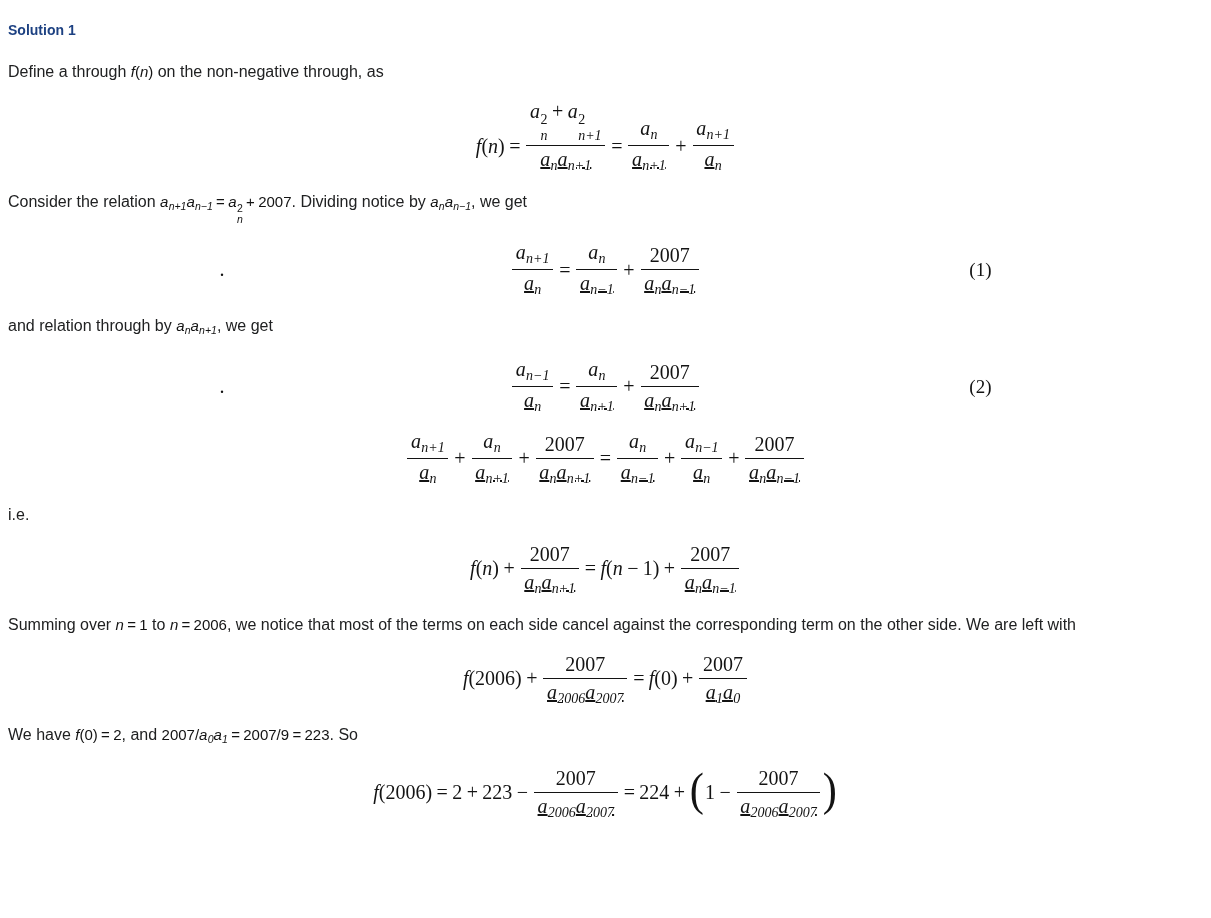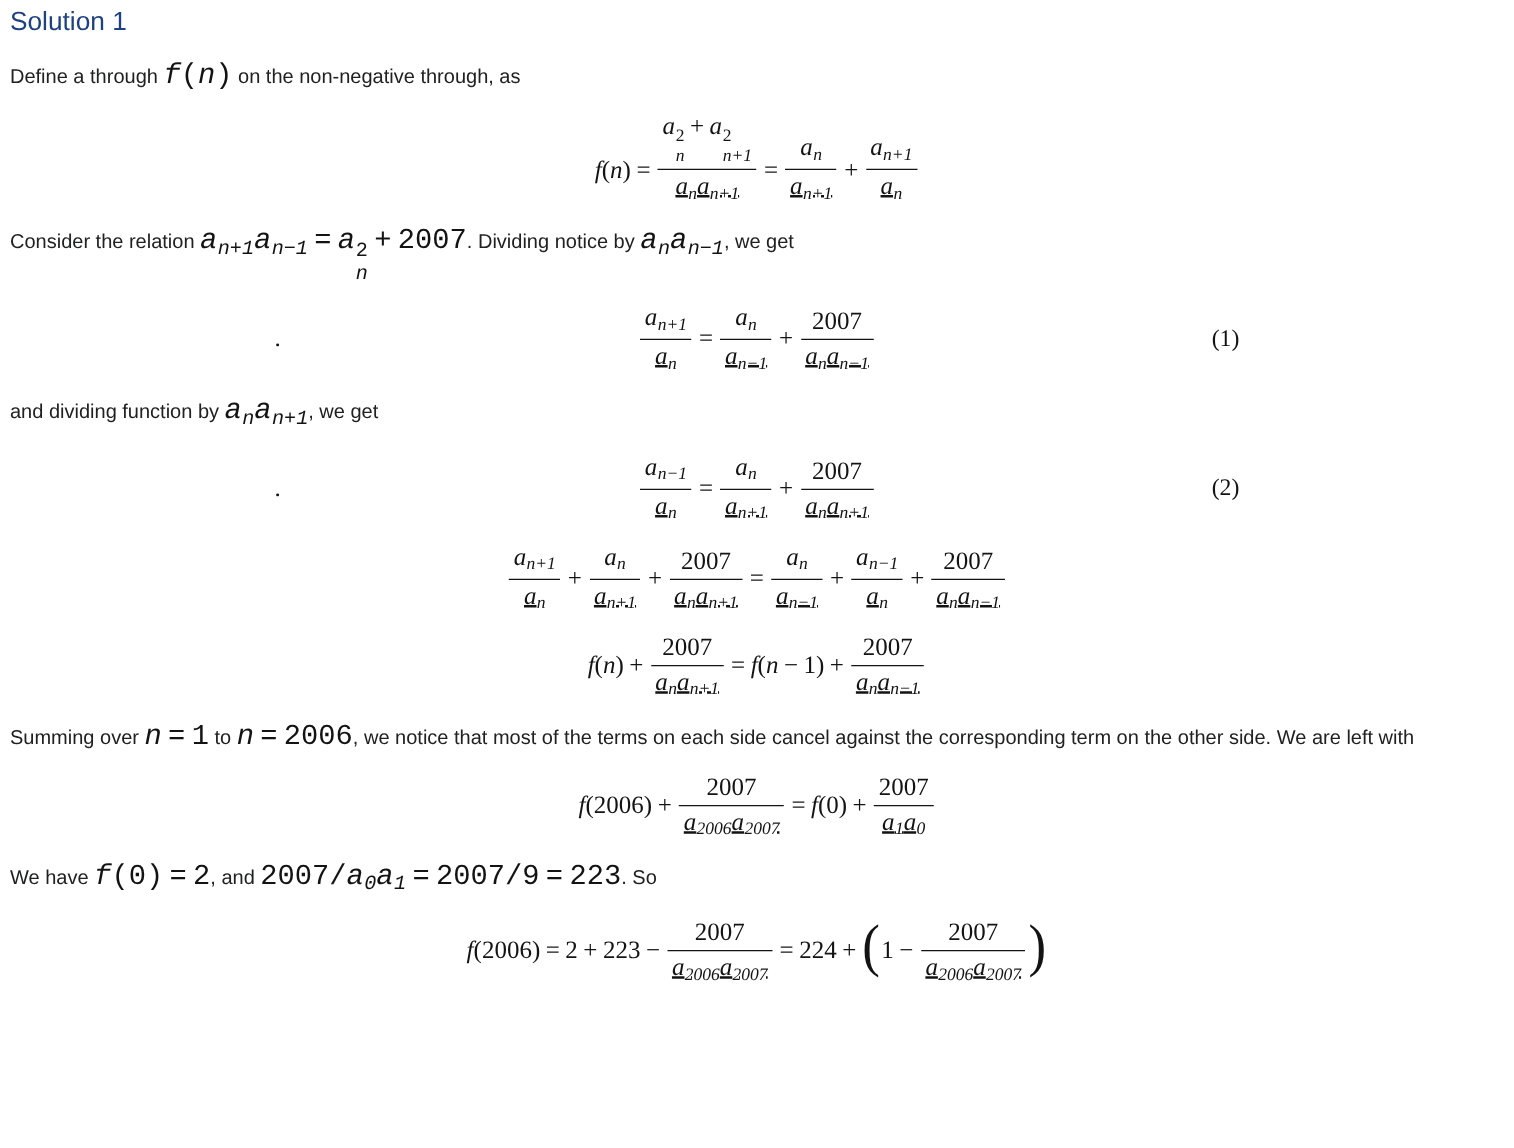--- a/index.html
+++ b/index.html
@@ -5,28 +5,28 @@
   html,body{margin:0;padding:0;background:#ffffff;}
   body{
     width:1211px;height:918px;overflow:hidden;
     color:var(--text-color,#202122);
     font-family:"Liberation Sans",sans-serif;
     -webkit-font-smoothing:antialiased;
   }
   main{padding:5px 8px 0 8px;}
   h2.heading{
     color:var(--heading-color,#1d4182);
-    font-size:21px;line-height:24px;font-weight:400;
-    margin:1px 0 17px 0;
+    font-size:14px;line-height:24px;font-weight:700;
+    margin:13px 0 17px 0;
     font-family:"Liberation Sans",sans-serif;
   }
   .para{font-size:16px;line-height:26px;margin:12px 0;}
   .txt{white-space:pre-wrap;}
   
-  .imath{font-family:Liberation Mono, monospace;font-size:23px;color:var(--math-color,#131313);white-space:nowrap;}
+  .imath{font-family:Liberation Sans, sans-serif;font-size:15px;color:var(--math-color,#131313);white-space:nowrap;}
   .dmath{font-family:"Liberation Serif",serif;font-size:20px;color:var(--math-color,#131313);white-space:nowrap;}
   .display{text-align:center;margin:15px 0;}
   .eqrow{
     width:772px;margin:15px auto;
     display:grid;grid-template-columns:1fr auto 1fr;align-items:center;
     font-family:"Liberation Serif",serif;color:var(--math-color,#131313);
   }
   .eqdot{text-align:left;font-size:20px;}
   .eqmid{text-align:center;}
   .eqnum{text-align:right;font-size:19px;}
@@ -58,27 +58,28 @@
                 </span></span></span><span class="den"><span class="mi">a<span class="sub">n</span></span><span class="mi">a<span class="sub">n+1</span></span></span></span><span class="op mr">=</span><span class="frac"><span class="num"><span class="mi">a<span class="sub">n</span></span></span><span class="den"><span class="mi">a<span class="sub">n+1</span></span></span></span><span class="op mr">+</span><span class="frac"><span class="num"><span class="mi">a<span class="sub">n+1</span></span></span><span class="den"><span class="mi">a<span class="sub">n</span></span></span></span></span></div>
       <p class="para"><span class="txt">Consider the relation </span><span class="imath"><span class="mi">a<span class="sub">n+1</span></span><span class="mi">a<span class="sub">n−1</span></span><span class="op mr">=</span><span class="mi">a<span class="ss">
               <span class="ssr rm">2</span>
               <span class="ssr">n</span>
             </span></span><span class="op mr">+</span><span class="mr">2007</span></span><span class="txt">. Dividing notice by </span><span class="imath"><span class="mi">a<span class="sub">n</span></span><span class="mi">a<span class="sub">n−1</span></span></span><span class="txt">, we get</span></p>
       <div class="eqrow">
         <span class="eqdot">.</span>
         <span class="eqmid"><span class="dmath"><span class="frac"><span class="num"><span class="mi">a<span class="sub">n+1</span></span></span><span class="den"><span class="mi">a<span class="sub">n</span></span></span></span><span class="op mr">=</span><span class="frac"><span class="num"><span class="mi">a<span class="sub">n</span></span></span><span class="den"><span class="mi">a<span class="sub">n−1</span></span></span></span><span class="op mr">+</span><span class="frac"><span class="num"><span class="mr">2007</span></span><span class="den"><span class="mi">a<span class="sub">n</span></span><span class="mi">a<span class="sub">n−1</span></span></span></span></span></span>
         <span class="eqnum">(1)</span>
       </div>
-      <p class="para"><span class="txt">and dividing function by </span><span class="imath"><span class="mi">a<span class="sub">n</span></span><span class="mi">a<span class="sub">n+1</span></span></span><span class="txt">, we get</span></p>
+      <p class="para"><span class="txt">and relation through by </span><span class="imath"><span class="mi">a<span class="sub">n</span></span><span class="mi">a<span class="sub">n+1</span></span></span><span class="txt">, we get</span></p>
       <div class="eqrow">
         <span class="eqdot">.</span>
         <span class="eqmid"><span class="dmath"><span class="frac"><span class="num"><span class="mi">a<span class="sub">n−1</span></span></span><span class="den"><span class="mi">a<span class="sub">n</span></span></span></span><span class="op mr">=</span><span class="frac"><span class="num"><span class="mi">a<span class="sub">n</span></span></span><span class="den"><span class="mi">a<span class="sub">n+1</span></span></span></span><span class="op mr">+</span><span class="frac"><span class="num"><span class="mr">2007</span></span><span class="den"><span class="mi">a<span class="sub">n</span></span><span class="mi">a<span class="sub">n+1</span></span></span></span></span></span>
         <span class="eqnum">(2)</span>
       </div>
       <div class="display"><span class="dmath"><span class="frac"><span class="num"><span class="mi">a<span class="sub">n+1</span></span></span><span class="den"><span class="mi">a<span class="sub">n</span></span></span></span><span class="op mr">+</span><span class="frac"><span class="num"><span class="mi">a<span class="sub">n</span></span></span><span class="den"><span class="mi">a<span class="sub">n+1</span></span></span></span><span class="op mr">+</span><span class="frac"><span class="num"><span class="mr">2007</span></span><span class="den"><span class="mi">a<span class="sub">n</span></span><span class="mi">a<span class="sub">n+1</span></span></span></span><span class="op mr">=</span><span class="frac"><span class="num"><span class="mi">a<span class="sub">n</span></span></span><span class="den"><span class="mi">a<span class="sub">n−1</span></span></span></span><span class="op mr">+</span><span class="frac"><span class="num"><span class="mi">a<span class="sub">n−1</span></span></span><span class="den"><span class="mi">a<span class="sub">n</span></span></span></span><span class="op mr">+</span><span class="frac"><span class="num"><span class="mr">2007</span></span><span class="den"><span class="mi">a<span class="sub">n</span></span><span class="mi">a<span class="sub">n−1</span></span></span></span></span></div>
+      <p class="para"><span class="txt">i.e.</span></p>
       <div class="display"><span class="dmath"><span class="mi">f</span><span class="mr">(</span><span class="mi">n</span><span class="mr">)</span><span class="op mr">+</span><span class="frac"><span class="num"><span class="mr">2007</span></span><span class="den"><span class="mi">a<span class="sub">n</span></span><span class="mi">a<span class="sub">n+1</span></span></span></span><span class="op mr">=</span><span class="mi">f</span><span class="mr">(</span><span class="mi">n</span><span class="op mr">−</span><span class="mr">1)</span><span class="op mr">+</span><span class="frac"><span class="num"><span class="mr">2007</span></span><span class="den"><span class="mi">a<span class="sub">n</span></span><span class="mi">a<span class="sub">n−1</span></span></span></span></span></div>
       <p class="para"><span class="txt">Summing over </span><span class="imath"><span class="mi">n</span><span class="op mr">=</span><span class="mr">1</span></span><span class="txt"> to </span><span class="imath"><span class="mi">n</span><span class="op mr">=</span><span class="mr">2006</span></span><span class="txt">, we notice that most of the terms on each side cancel against the corresponding term on the other side. We are left with</span></p>
       <div class="display"><span class="dmath"><span class="mi">f</span><span class="mr">(2006)</span><span class="op mr">+</span><span class="frac"><span class="num"><span class="mr">2007</span></span><span class="den"><span class="mi">a<span class="sub">2006</span></span><span class="mi">a<span class="sub">2007</span></span></span></span><span class="op mr">=</span><span class="mi">f</span><span class="mr">(0)</span><span class="op mr">+</span><span class="frac"><span class="num"><span class="mr">2007</span></span><span class="den"><span class="mi">a<span class="sub">1</span></span><span class="mi">a<span class="sub">0</span></span></span></span></span></div>
       <p class="para"><span class="txt">We have </span><span class="imath"><span class="mi">f</span><span class="mr">(0)</span><span class="op mr">=</span><span class="mr">2</span></span><span class="txt">, and </span><span class="imath"><span class="mr">2007/</span><span class="mi">a<span class="sub">0</span></span><span class="mi">a<span class="sub">1</span></span><span class="op mr">=</span><span class="mr">2007/9</span><span class="op mr">=</span><span class="mr">223</span></span><span class="txt">. So</span></p>
       <div class="display"><span class="dmath"><span class="mi">f</span><span class="mr">(2006)</span><span class="op mr">=</span><span class="mr">2</span><span class="op mr">+</span><span class="mr">223</span><span class="op mr">−</span><span class="frac"><span class="num"><span class="mr">2007</span></span><span class="den"><span class="mi">a<span class="sub">2006</span></span><span class="mi">a<span class="sub">2007</span></span></span></span><span class="op mr">=</span><span class="mr">224</span><span class="op mr">+</span><span class="bigp">(</span><span class="mr">1</span><span class="op mr">−</span><span class="frac"><span class="num"><span class="mr">2007</span></span><span class="den"><span class="mi">a<span class="sub">2006</span></span><span class="mi">a<span class="sub">2007</span></span></span></span><span class="bigp">)</span></span></div>
       <p class="para"></p>
     </div>
 </main>
 
 </body></html>

